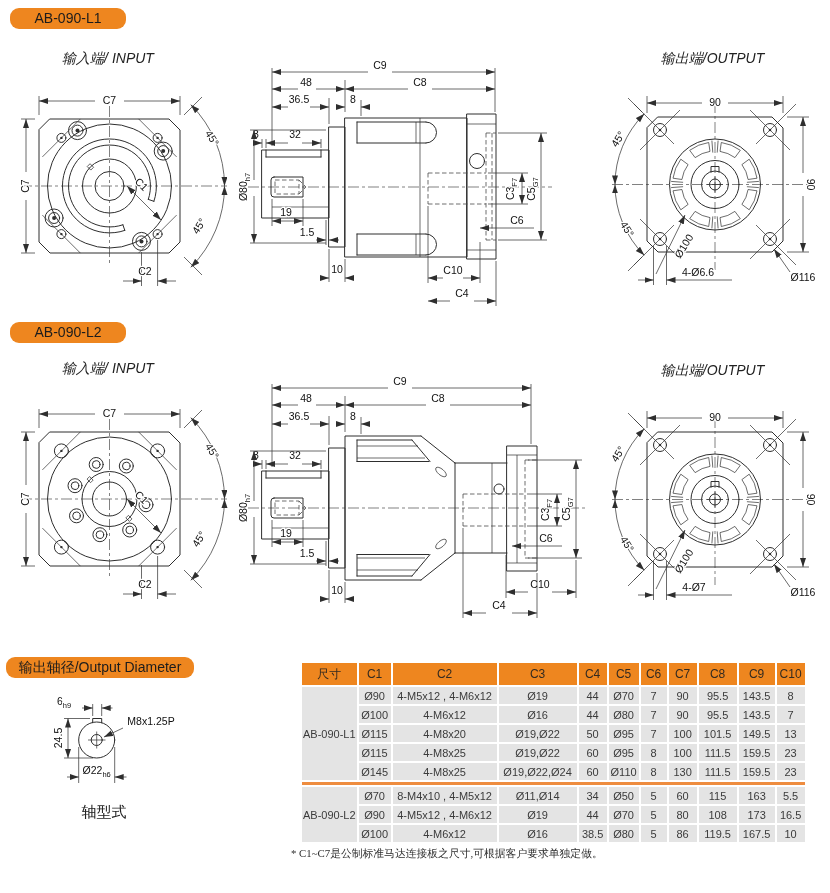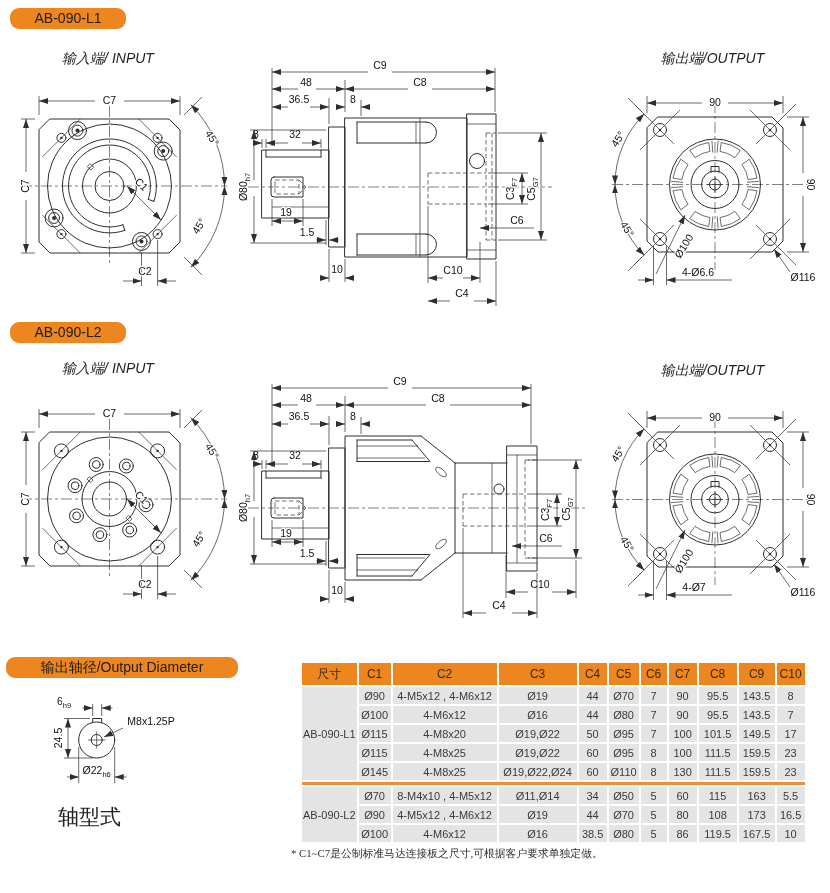--- a/index.html
+++ b/index.html
@@ -1,21 +1,21 @@
 <!DOCTYPE html>
 <html><head>
 <meta charset="utf-8">
 <style>
   html,body{margin:0;padding:0;background:#fff;}
   .page{position:relative;width:830px;height:893px;background:#fff;overflow:hidden;
         font-family:"Liberation Sans",sans-serif;color:#222;}
   .tag{position:absolute;background:#EE861F;color:#1c1c1c;font-size:14px;line-height:21px;
        height:21px;text-align:center;border-radius:9px;}
   .io-label{position:absolute;font-size:14px;color:#222;text-align:center;font-style:italic;}
-  .caption{position:absolute;font-size:21px;color:#222;text-align:left;}
+  .caption{position:absolute;font-size:15px;color:#222;text-align:center;}
   .footnote{position:absolute;font-size:10.8px;color:#2e2e2e;line-height:14px;white-space:nowrap;font-family:Liberation Serif, serif;}
   svg{position:absolute;overflow:visible;}
   
   .g{stroke:#2e2e2e;fill:none;stroke-width:1;stroke-linejoin:round;stroke-linecap:round;}
   .gt{stroke:#2e2e2e;fill:none;stroke-width:0.7;}
   .d{stroke:#3a3a3a;fill:none;stroke-width:0.75;}
   .cl{stroke:#4a4a4a;fill:none;stroke-width:0.7;stroke-dasharray:11 3 3 3;}
   .hdn{stroke:#4a4a4a;fill:none;stroke-width:0.8;stroke-dasharray:4.5 2.5;}
   .dt{font:10.5px "Liberation Sans",sans-serif;fill:#111;text-anchor:middle;
       paint-order:stroke;stroke:#fff;stroke-width:2.5px;}
@@ -570,21 +570,21 @@
       <line class="d" x1="63.5" y1="168" x2="63.5" y2="207"></line>
         <line class="d" x1="76.5" y1="168" x2="76.5" y2="207"></line>
       <line class="d" x1="48" y1="202" x2="63.5" y2="202" marker-end="url(#ar)"></line>
       <line class="d" x1="76.5" y1="202" x2="142" y2="202" marker-start="url(#ar)"></line>
       <text class="dt" x="104" y="198">4-Ø7</text>
       <line class="d" x1="184" y1="171" x2="200" y2="194" marker-start="url(#ar)"></line>
       <text class="dt" x="213" y="203">Ø116</text>
     </g>
   </svg>
 
-  <div class="tag" style="left:6px;top:657px;width:232px;">输出轴径/Output Diameter</div>
+  <div class="tag" style="left:6px;top:657px;width:188px;">输出轴径/Output Diameter</div>
 
   <svg style="left:20px;top:685px;" width="220" height="120" viewBox="0 0 220 120">
     <g>
       <circle class="g" cx="76.7" cy="55" r="18"></circle>
       <path class="g" d="M72.7,37.8 V33.5 H81.7 V37.8"></path>
       <circle class="g" cx="76.7" cy="55" r="5.5"></circle>
       <line class="gt" x1="68" y1="55" x2="85.5" y2="55"></line>
       <line class="gt" x1="76.7" y1="46.5" x2="76.7" y2="63.5"></line>
     </g>
     <g>
@@ -668,21 +668,21 @@
           <tr>
             <td class="cell">Ø115</td>
             <td class="cell">4-M8x20</td>
             <td class="cell">Ø19,Ø22</td>
             <td class="cell">50</td>
             <td class="cell">Ø95</td>
             <td class="cell">7</td>
             <td class="cell">100</td>
             <td class="cell">101.5</td>
             <td class="cell">149.5</td>
-            <td class="cell">17</td>
+            <td class="cell">13</td>
           </tr>
           <tr>
             <td class="cell">Ø115</td>
             <td class="cell">4-M8x25</td>
             <td class="cell">Ø19,Ø22</td>
             <td class="cell">60</td>
             <td class="cell">Ø95</td>
             <td class="cell">8</td>
             <td class="cell">100</td>
             <td class="cell">111.5</td>

